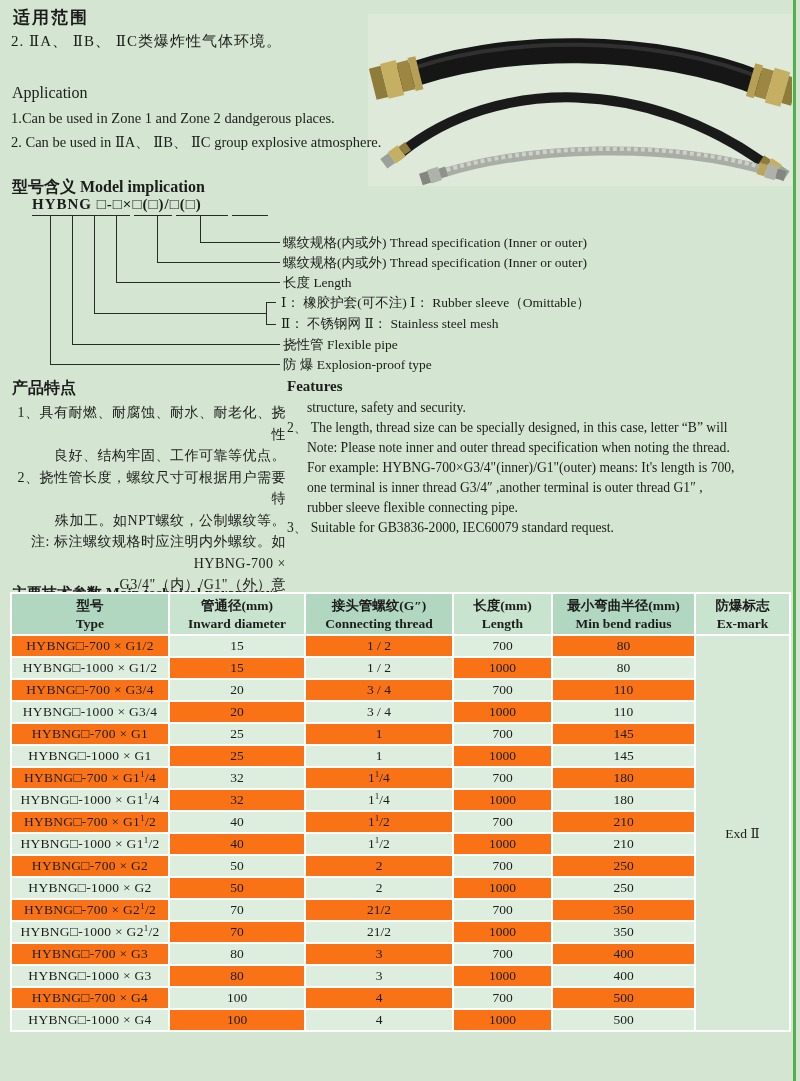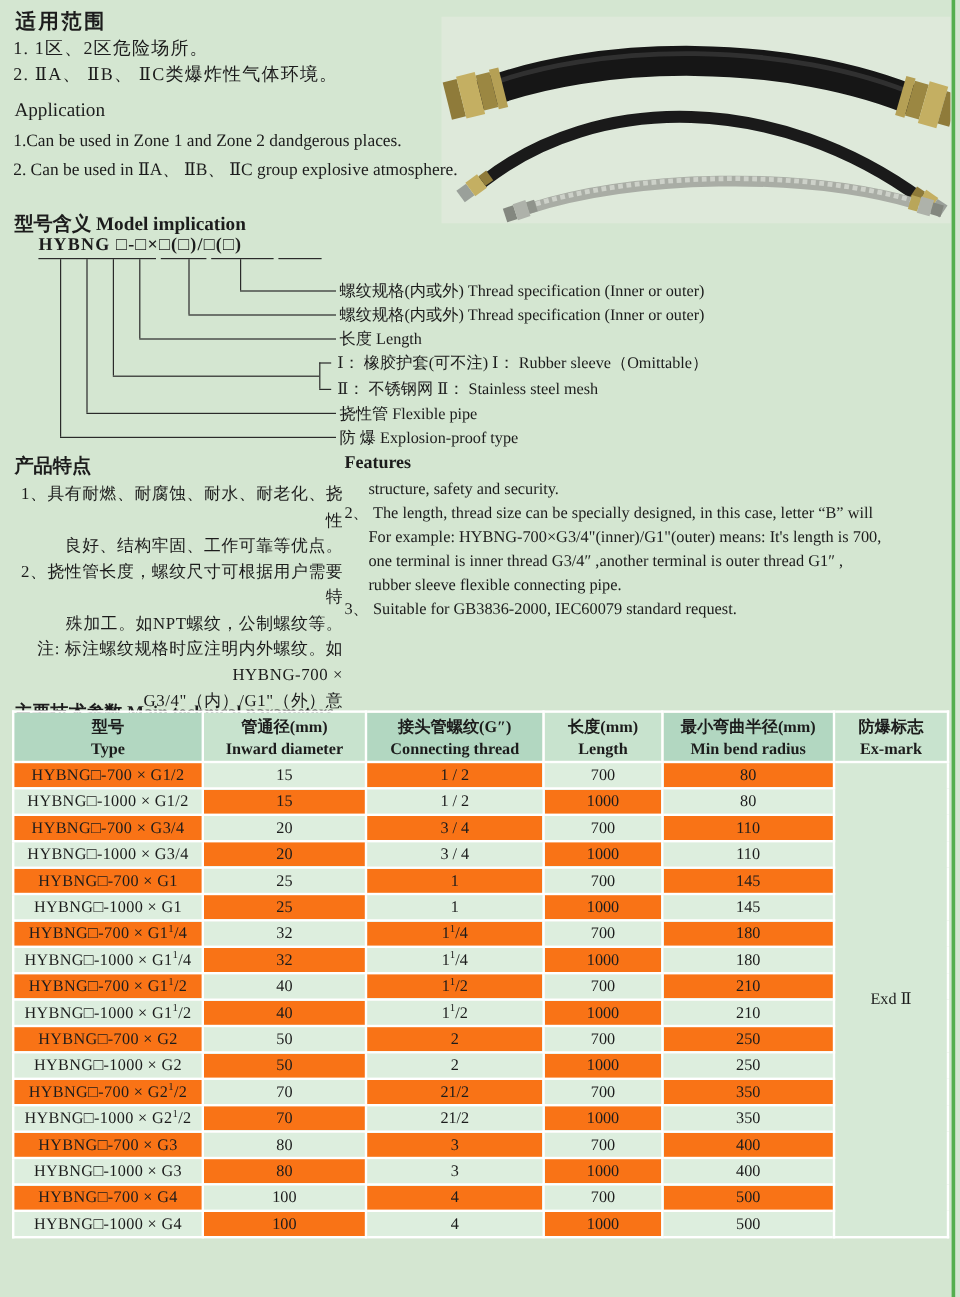--- a/index.html
+++ b/index.html
@@ -101,21 +101,20 @@
       <g transform="translate(396,156) rotate(16)">
         <rect x="-6" y="-6" width="8" height="12" fill="#b9a65a"></rect>
         <rect x="2" y="-7" width="11" height="14" fill="#aeb2aa"></rect>
         <rect x="13" y="-5" width="9" height="10" fill="#83877f"></rect>
       </g>
     </svg>
   </div>
 
   <div class="abs h-zh-big" style="left:13px;top:6px;">适用范围</div>
   <div class="abs" style="left:11px;top:30px;">
-      <div class="line-zh">1. 1区、2区危险场所。</div>
       <div class="line-zh">2. ⅡA、 ⅡB、 ⅡC类爆炸性气体环境。</div>
     </div>
   <div class="abs h-en" style="left:12px;top:84px;">Application</div>
   <div class="abs" style="left:11px;top:106px;">
       <div class="line-en">1.Can be used in  Zone 1 and Zone 2 dandgerous places.</div>
       <div class="line-en">2. Can be used in ⅡA、 ⅡB、 ⅡC group explosive atmosphere.</div>
     </div>
 
   <div class="abs h-mix" style="left:12px;top:177px;font-size:16px;">型号含义 Model implication</div>
   <div class="abs diagram">
@@ -164,20 +163,21 @@
         <div class="fline ind2">一端为外螺纹G1" 的橡胶护套性连接管。</div>
         <div class="fline ind0">3、符合GB3836-2000、IEC60079标准要求。</div>
       </div>
   </div>
 
   <div class="abs feat-en">
     <div class="ftitle" style="font-size:15px;">Features</div>
     <div>
         <div class="fline ind1">structure, safety and security.</div>
         <div class="fline ind0">2、 The length, thread size can be specially designed, in this case, letter “B” will</div>
+        <div class="fline ind1">Note: Please note inner and outer thread specification when noting the thread.</div>
         <div class="fline ind1">For example: HYBNG-700×G3/4"(inner)/G1"(outer) means: It's length is 700,</div>
         <div class="fline ind1">one terminal is inner thread G3/4″ ,another terminal is outer thread G1″ ,</div>
         <div class="fline ind1">rubber sleeve flexible connecting pipe.</div>
         <div class="fline ind0">3、 Suitable for GB3836-2000, IEC60079 standard request.</div>
       </div>
   </div>
 
   <div class="abs tbl-title">主要技术参数 Main technical parameters</div>
   <div class="abs params-wrap">
     <table class="params">

